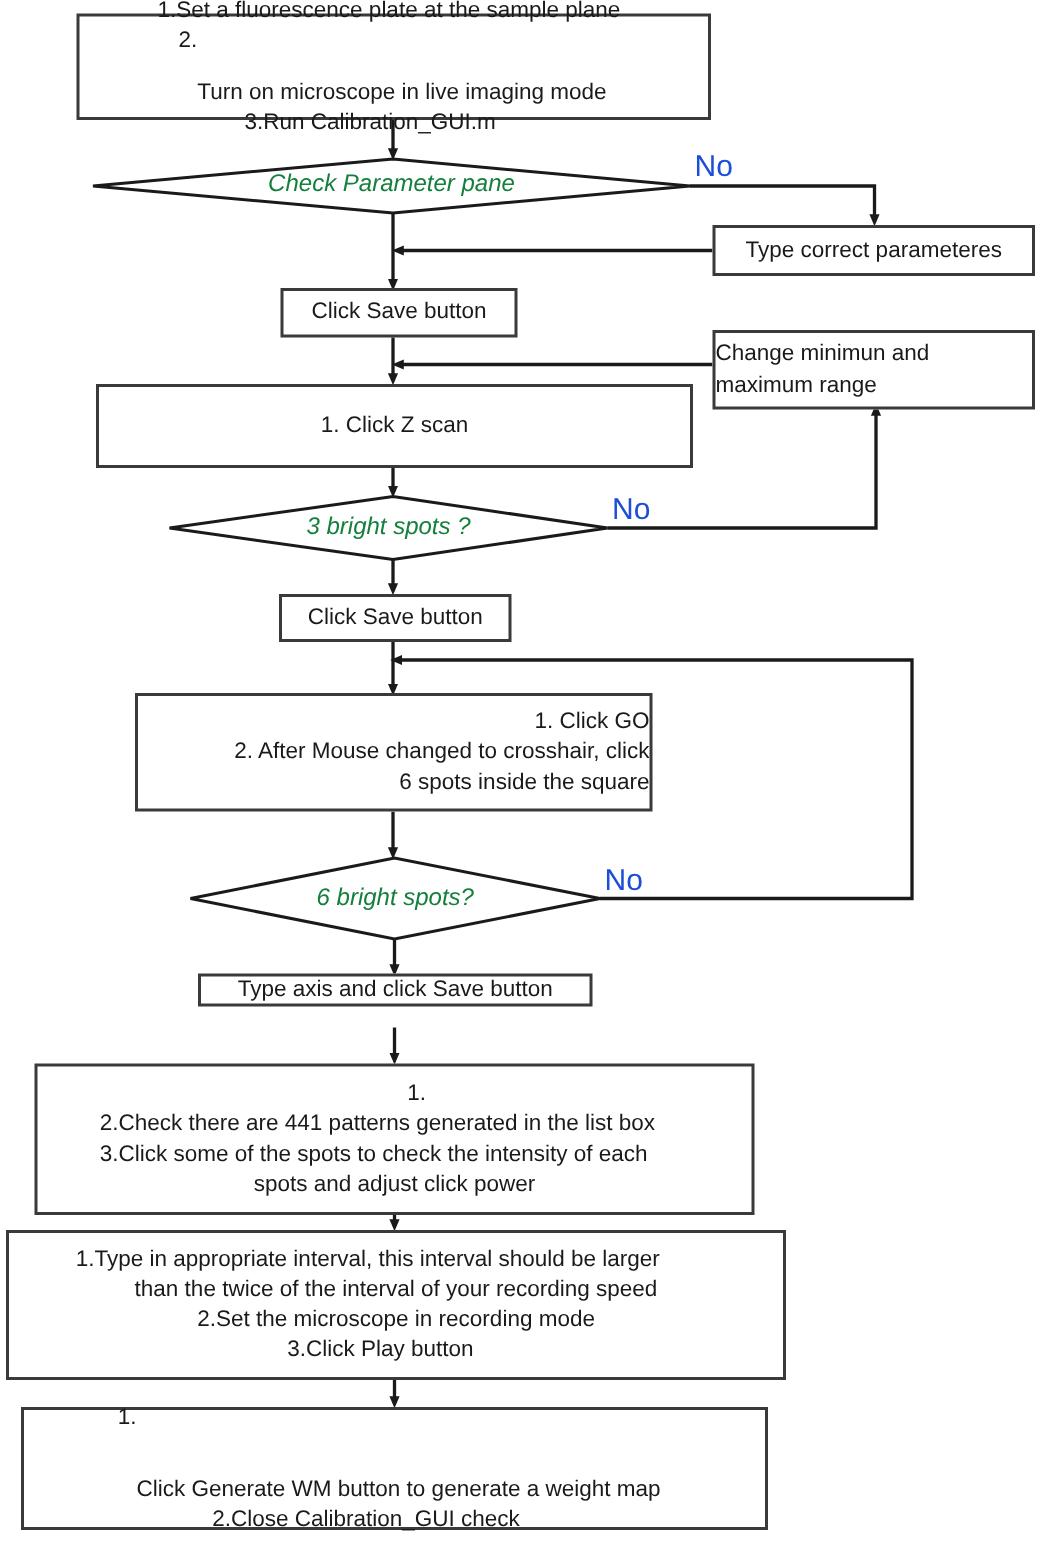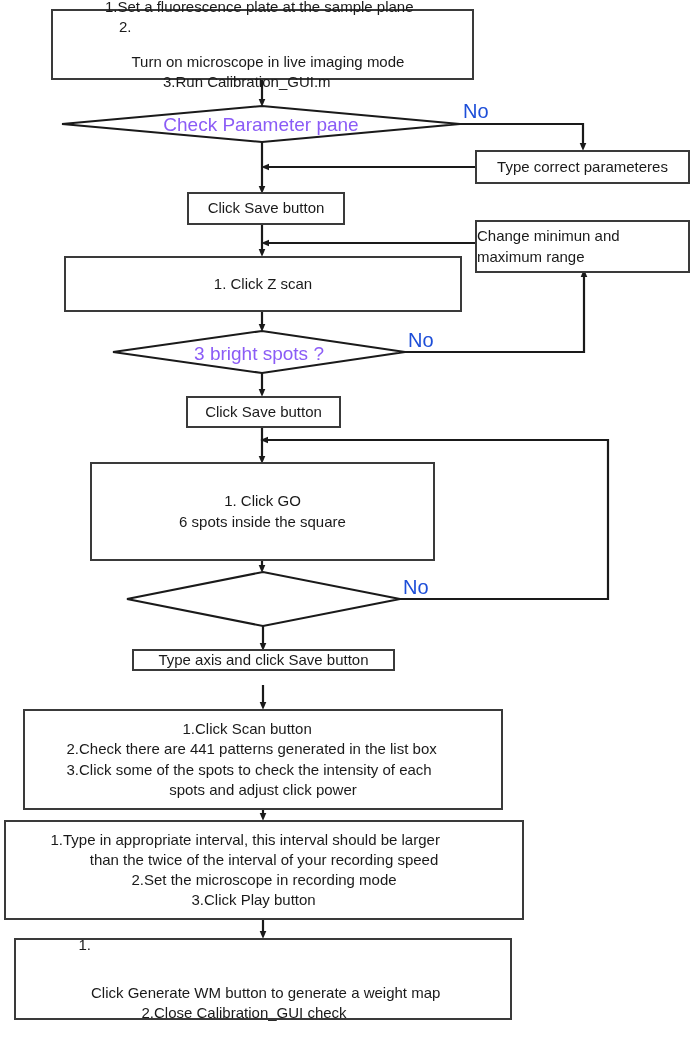--- a/index.html
+++ b/index.html
@@ -55,24 +55,25 @@
     left: 0;
     top: 0;
     width: 699px;
     height: 1043px;
     z-index: 1;
     overflow: visible;
   }
   .diamond-label {
     position: absolute;
     z-index: 4;
-    font-size: 19px;
-    color: #8b5cf6;
+    font-size: 16px;
+    color: #15803d;
     white-space: nowrap;
     text-align: center;
+    font-style: italic;
   }
   .no-label {
     position: absolute;
     z-index: 5;
     font-size: 20px;
     color: #1d4ed8;
     font-family: "Liberation Sans", sans-serif;
     white-space: nowrap;
   }
 </style>
@@ -168,36 +169,37 @@
   </div>
 
   <div class="diamond-label" style="left:113px; top:343px; width:292px;">3 bright spots ?</div>
 
   <div class="no-label" style="left:408px; top:329px;">No</div>
 
   <div class="node" style="left:186px; top:396px; width:155px; height:32px;">
     <span class="line">Click Save button</span>
   </div>
 
-  <div class="node" style="left:90px; top:462px; width:345px; height:99px;">
+  <div class="node" style="left:90px; top:462px; width:345px; height:79px;align-items:flex-end;">
     <span class="line">1. Click GO</span>
+    <span class="line">2. After Mouse changed to crosshair, click</span>
     <span class="line">6 spots inside the square</span>
   </div>
 
+  <div class="diamond-label" style="left:127px; top:590px; width:273px;">6 bright spots?</div>
 
   <div class="no-label" style="left:403px; top:576px;">No</div>
 
   <div class="node" style="left:132px; top:649px; width:263px; height:22px;">
     <span class="line">Type axis and click Save button</span>
   </div>
 
   <div class="node" style="left:23px; top:709px; width:480px; height:101px;">
     <div class="numline">
       <span class="num" style="width:42px;">1.</span>
-      <span class="txt" style="width:178px;">Click Scan button</span>
     </div>
     <div class="numline">
       <span class="num" style="width:42px;">2.</span>
       <span class="txt" style="width:410px;">Check there are 441 patterns generated in the list box</span>
     </div>
     <div class="numline">
       <span class="num" style="width:42px;">3.</span>
       <span class="txt" style="width:410px;">Click some of the spots to check the intensity of each</span>
     </div>
     <div class="numline">

